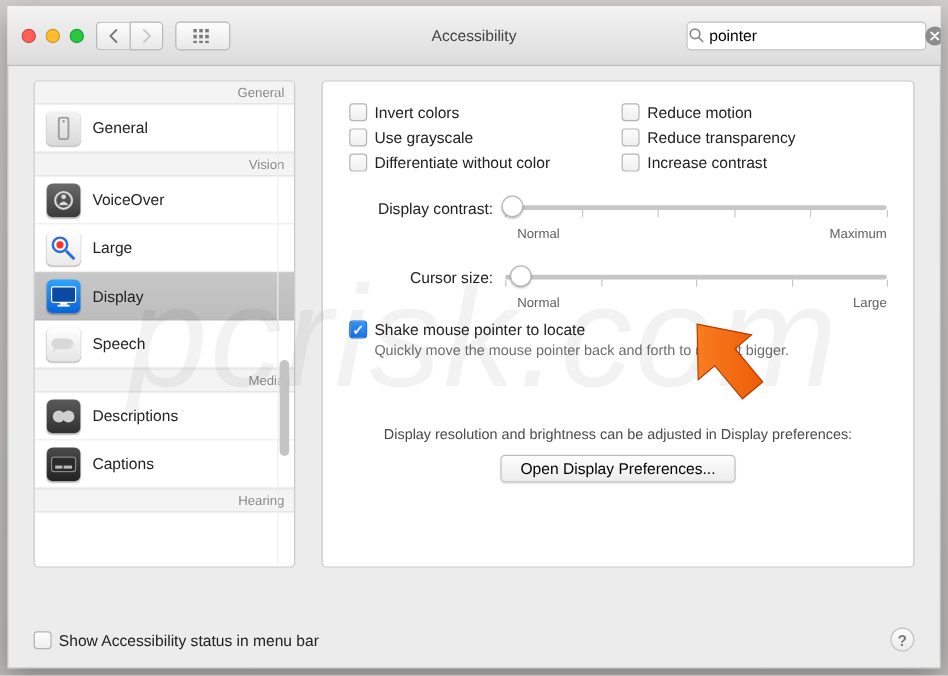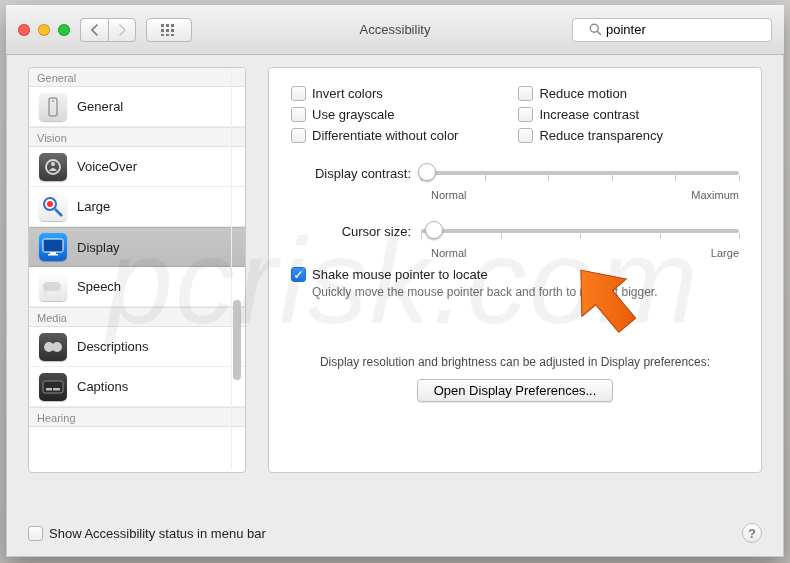--- a/index.html
+++ b/index.html
@@ -51,35 +51,35 @@
   .seg .tbtn:first-child { border-radius:4px 0 0 4px; border-right:none;}
   .seg .tbtn:last-child  { border-radius:0 4px 4px 0;}
   .title { position:absolute; left:0; right:0; text-align:center; font-size:13px; color:#444; pointer-events:none;}
   .searchwrap {
     margin-left:auto;
     width:200px; height:24px;
     background:#fff;
     border:1px solid #c2c2c2;
     border-radius:4px;
     display:flex; align-items:center;
-    padding:0 16px;
+    padding:0 1px;
     gap:4px;
   }
   .searchwrap svg { flex: 0 0 auto; }
   .searchwrap input { flex:1; border:none; outline:none; font-size:13px; background:transparent; }
   .clearb { width:16px; height:16px; border-radius:50%; background:#8d8d8d; color:#fff; display:flex;align-items:center;justify-content:center;font-size:11px; flex:0 0 auto;}
   .sidebar {
     position:absolute; left:22px; top:62px;
     width: 218px; height: 406px;
     background:#fff;
     border:1px solid #c9c9c9;
     border-radius:4px;
     overflow:hidden;
   }
-  .sb-scroll { position:absolute; inset:0; overflow-y:auto;}
+  .sb-scroll { position:absolute; inset:0; overflow-y:auto;text-align:right;}
   .sb-head {
     font-size:11px; color:#8a8a8a;
     padding:4px 8px 2px;
     background:#f4f4f4;
     border-top:1px solid #e2e2e2;
     border-bottom:1px solid #e2e2e2;
   }
   .sb-head:first-child { border-top:none; }
   .sb-item {
     display:flex; align-items:center; gap:10px;
@@ -331,25 +331,25 @@
             <span>Differentiate without color</span>
           </label>
       </div>
       <div class="chkcol">
         <label class="chk">
             <span class="box"></span>
             <span>Reduce motion</span>
           </label>
         <label class="chk">
             <span class="box"></span>
+            <span>Reduce transparency</span>
+          </label>
+        <label class="chk">
+            <span class="box"></span>
             <span>Increase contrast</span>
-          </label>
-        <label class="chk">
-            <span class="box"></span>
-            <span>Reduce transparency</span>
           </label>
       </div>
     </div>
 
     <div class="slrow">
       <div class="sllab">Display contrast:</div>
       <div class="slider">
         <div class="track"></div>
         <div class="tick" style="left:0%"></div>
           <div class="tick" style="left:20%"></div>

